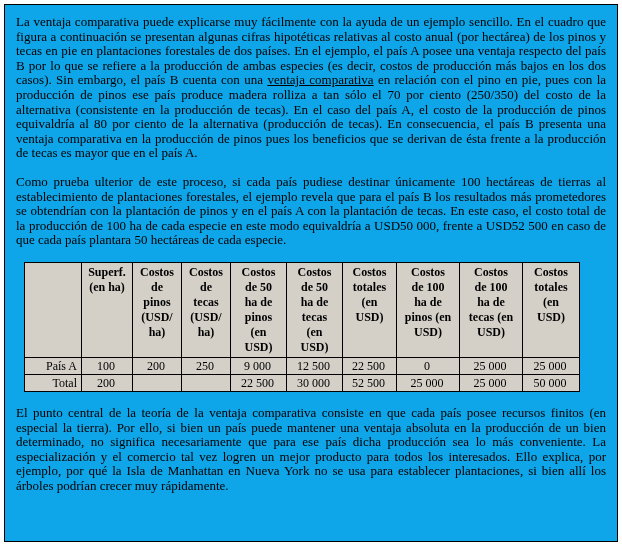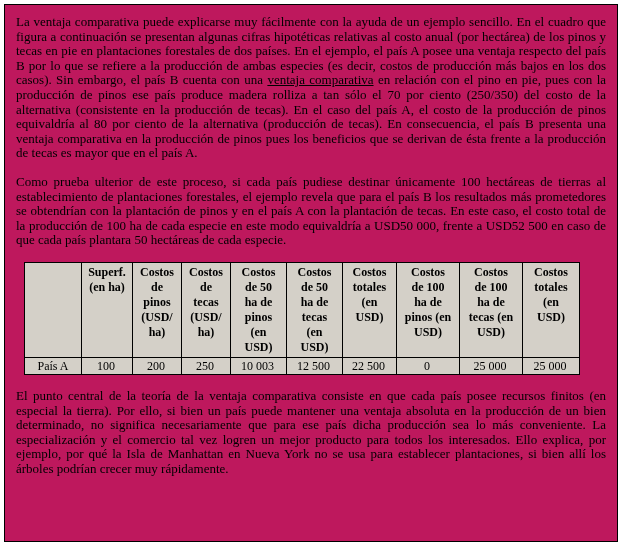--- a/index.html
+++ b/index.html
@@ -6,21 +6,21 @@
     margin: 0;
     padding: 0;
     background: #ffffff;
   }
   .page {
     box-sizing: border-box;
     width: 614px;
     height: 538px;
     margin: 4px;
     border: 1px solid #000000;
-    background: #be185d;
+    background: #0ea5e9;
     padding: 10px 11px;
     font-family: "Liberation Serif", serif;
     font-size: 13px;
     color: #000000;
     overflow: hidden;
   }
   .para {
     margin: 0 0 14px 0;
     text-align: justify;
     line-height: 14.6px;
@@ -48,21 +48,21 @@
     white-space: pre-line;
     line-height: 15px;
     padding: 2px 2px;
   }
   .cost-table td {
     line-height: 14px;
     padding: 1px 4px;
     white-space: nowrap;
   }
   .cost-table td.rowlabel {
-    text-align: center;
+    text-align: right;
   }
   .cost-table td.num {
     text-align: center;
     padding-right: 6px;
   }
 </style>
 </head>
 <body>
 
 <div class="page">
@@ -132,25 +132,37 @@
 (en
 USD)</th>
       </tr>
     </thead>
     <tbody>
       <tr>
         <td class="rowlabel">País A</td>
         <td class="num">100</td>
         <td class="num">200</td>
         <td class="num">250</td>
-        <td class="num">10 003</td>
+        <td class="num">9 000</td>
         <td class="num">12 500</td>
         <td class="num">22 500</td>
         <td class="num">0</td>
         <td class="num">25 000</td>
         <td class="num">25 000</td>
+      </tr>
+      <tr>
+        <td class="rowlabel">Total</td>
+        <td class="num">200</td>
+        <td class="num"></td>
+        <td class="num"></td>
+        <td class="num">22 500</td>
+        <td class="num">30 000</td>
+        <td class="num">52 500</td>
+        <td class="num">25 000</td>
+        <td class="num">25 000</td>
+        <td class="num">50 000</td>
       </tr>
     </tbody>
   </table>
 
   <p class="para">El punto central de la teoría de la ventaja comparativa consiste en que cada país posee recursos finitos (en especial la tierra). Por ello, si bien un país puede mantener una ventaja absoluta en la producción de un bien determinado, no significa necesariamente que para ese país dicha producción sea lo más conveniente. La especialización y el comercio tal vez logren un mejor producto para todos los interesados. Ello explica, por ejemplo, por qué la Isla de Manhattan en Nueva York no se usa para establecer plantaciones, si bien allí los árboles podrían crecer muy rápidamente.</p>
 
 </div>
 
 </body></html>

